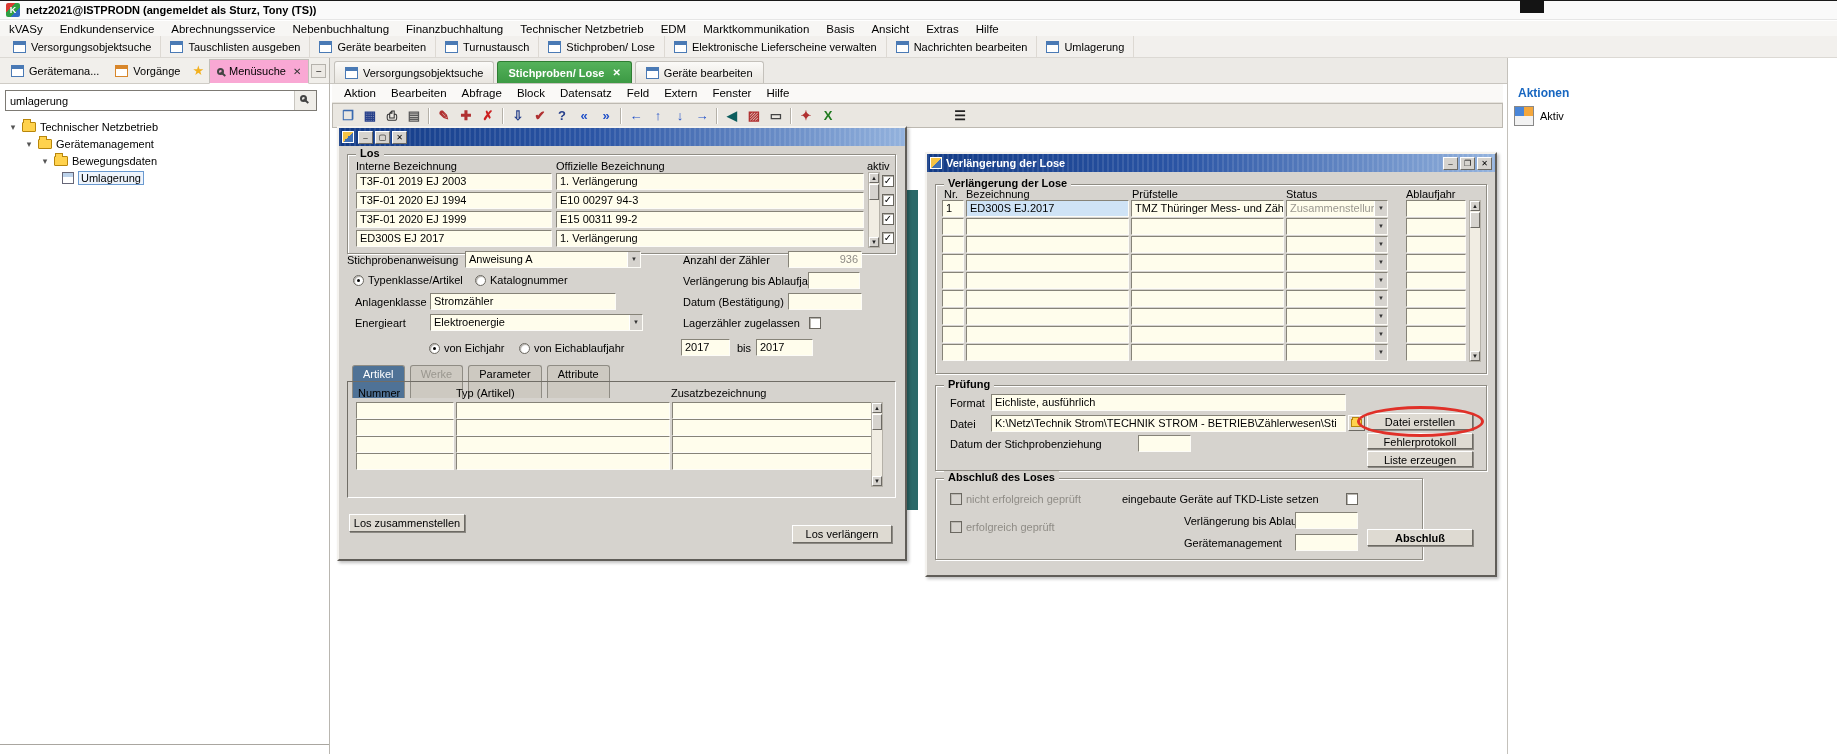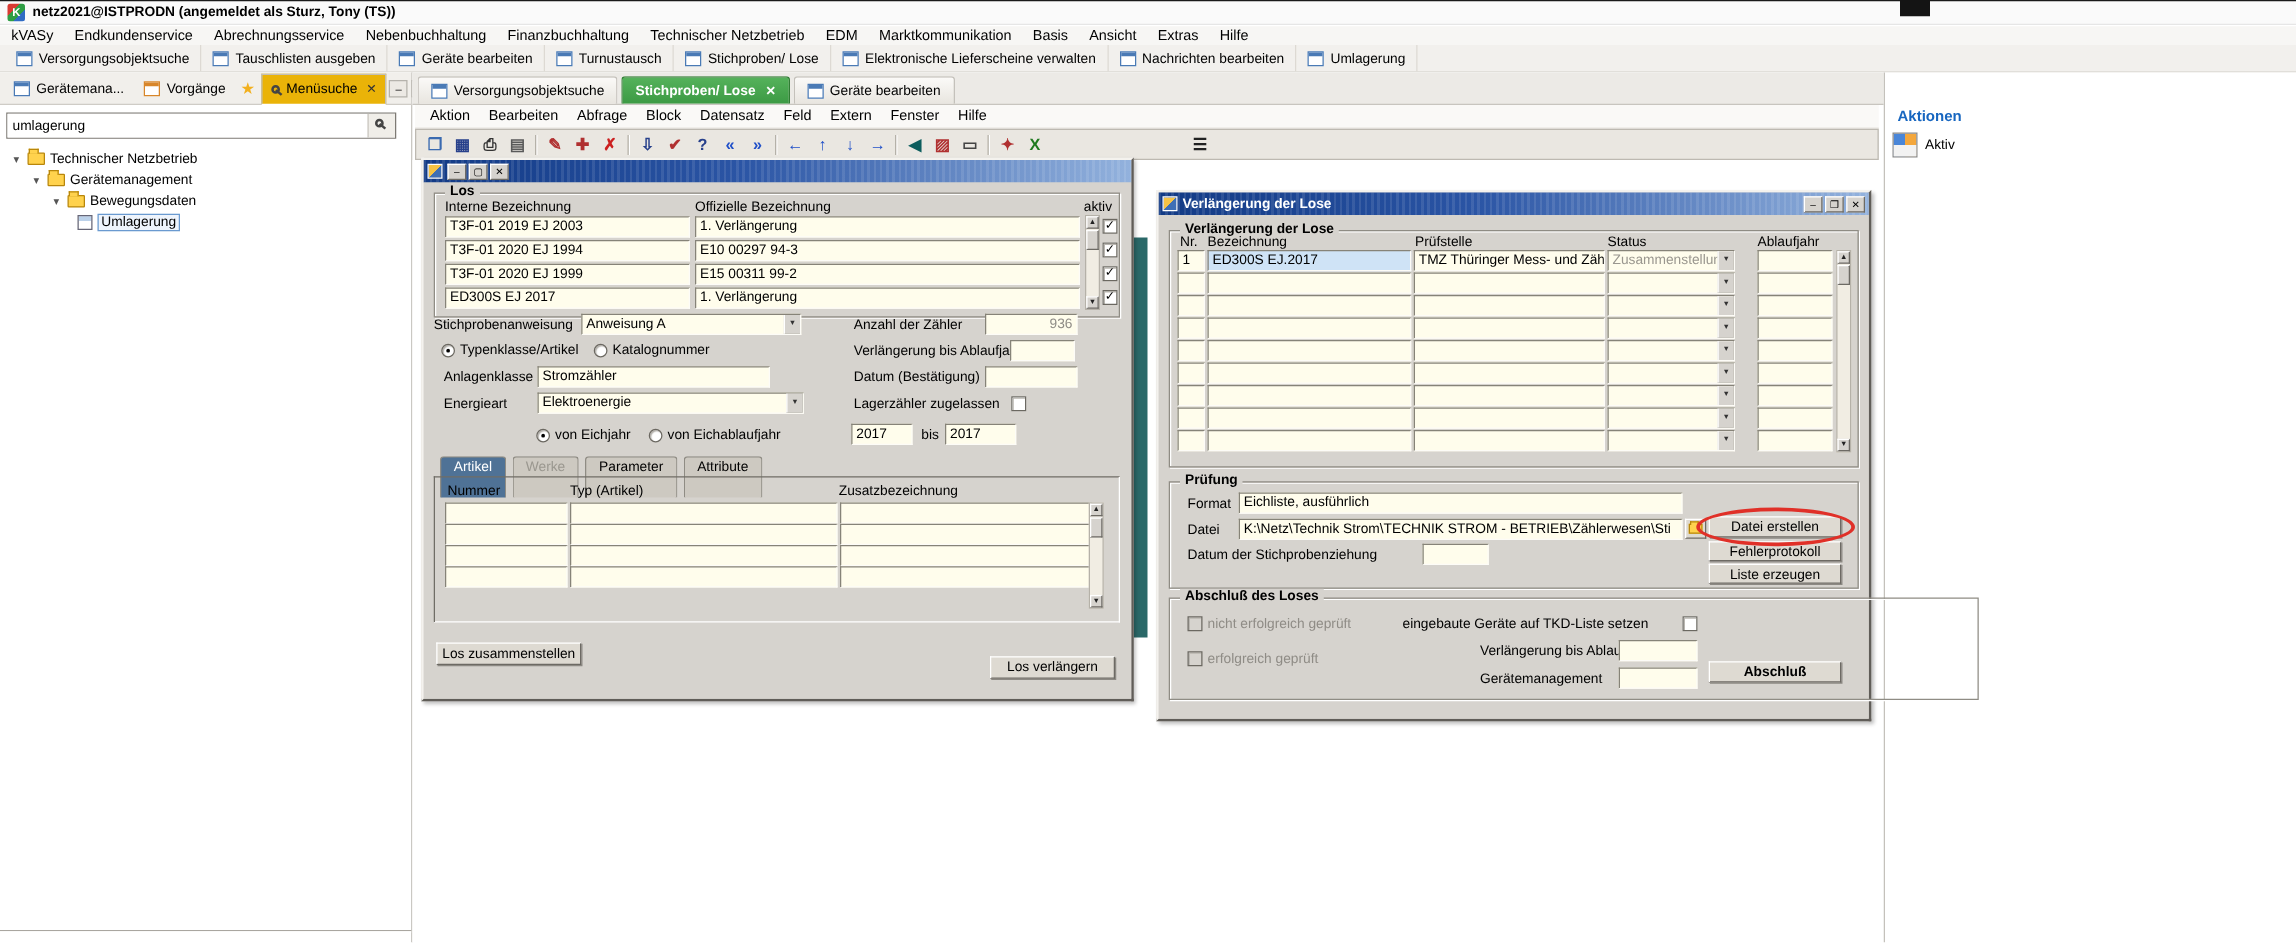--- a/index.html
+++ b/index.html
@@ -26,21 +26,21 @@
     border-right:1px solid #ddd9d3;white-space:nowrap;cursor:default}
   .winico{width:13px;height:12px;border:1px solid #4a7ab5;background:#fff;position:relative;flex:0 0 auto}
   .winico::before{content:'';position:absolute;left:0;right:0;top:0;height:3px;background:#4a7ab5}
   .winico.orange{border-color:#d8862a}.winico.orange::before{background:#d8862a}
 
   
   .sidebar{position:absolute;left:0;top:58px;width:330px;bottom:0;background:#fff;border-right:1px solid #b9b6b0}
   .stabs{position:absolute;left:0;top:0;width:100%;height:26px;background:#f1efeb;
     border-bottom:1px solid #cfccc6;display:flex;align-items:center;padding:0 4px;gap:2px}
   .stab{display:flex;align-items:center;gap:5px;padding:0 7px;height:24px;white-space:nowrap}
-  .stab.active{background:#eab308;border:1px solid #c2bfb9;border-bottom:1px solid #fff;height:25px;margin-bottom:-1px}
+  .stab.active{background:#f9a8d4;border:1px solid #c2bfb9;border-bottom:1px solid #fff;height:25px;margin-bottom:-1px}
   .star{color:#f2b01e;font-size:13px;padding:0 3px}
   .tclose{font-size:10px;color:#333;margin-left:2px}
   .sminbtns{margin-left:auto;display:flex;gap:3px;align-items:center}
   .sbtn{width:15px;height:14px;border:1px solid #b5b2ac;background:#ece9e4;font-size:9px;
     line-height:12px;text-align:center}
   .searchwrap{position:absolute;left:5px;top:32px;width:312px;height:21px;border:1px solid #7d7a74;background:#fff}
   .searchinput{position:absolute;left:0;top:0;width:288px;height:19px;border:none;outline:none;
     padding:0 4px;font:11px "Liberation Sans",sans-serif}
   .magbtn{position:absolute;right:0;top:0;width:22px;height:19px;background:#f0eee9;border-left:1px solid #c9c6c0}
   .mag{position:absolute;left:5px;top:4px;width:7px;height:7px;border:2px solid #444;border-radius:50%}
@@ -581,21 +581,21 @@
               <span class="minifolder"></span>
             </span>
           <div class="btn" style="left:431px;top:27px;width:106px;height:17px">Datei erstellen</div>
           <div class="annot" style="left:421px;top:20px;width:127px;height:31px"></div>
           <div class="btn" style="left:431px;top:47px;width:106px;height:16px">Fehlerprotokoll</div>
           <span class="lbl" style="left:14px;top:52px">Datum der Stichprobenziehung</span>
           <div class="fld" style="left:202px;top:49px;width:53px"></div>
           <div class="btn" style="left:431px;top:65px;width:106px;height:16px">Liste erzeugen</div>
         </div>
 
-        <div class="groupbox" style="left:8px;top:306px;width:648px;height:82px">
+        <div class="groupbox" style="left:8px;top:306px;width:488px;height:82px">
           <span class="glabel">Abschluß des Loses</span>
           <span class="cb disabled" style="left:14px;top:14px"><span>✓</span></span>
           <span class="lbl gray" style="left:30px;top:14px">nicht erfolgreich geprüft</span>
           <span class="lbl" style="left:186px;top:14px">eingebaute Geräte auf TKD-Liste setzen</span>
           <span class="cb" style="left:410px;top:14px"><span>✓</span></span>
           <span class="lbl" style="left:248px;top:36px">Verlängerung bis Ablaufjahr</span>
           <div class="fld" style="left:359px;top:33px;width:63px"></div>
           <span class="cb disabled" style="left:14px;top:42px"><span>✓</span></span>
           <span class="lbl gray" style="left:30px;top:42px">erfolgreich geprüft</span>
           <span class="lbl" style="left:248px;top:58px">Gerätemanagement</span>

